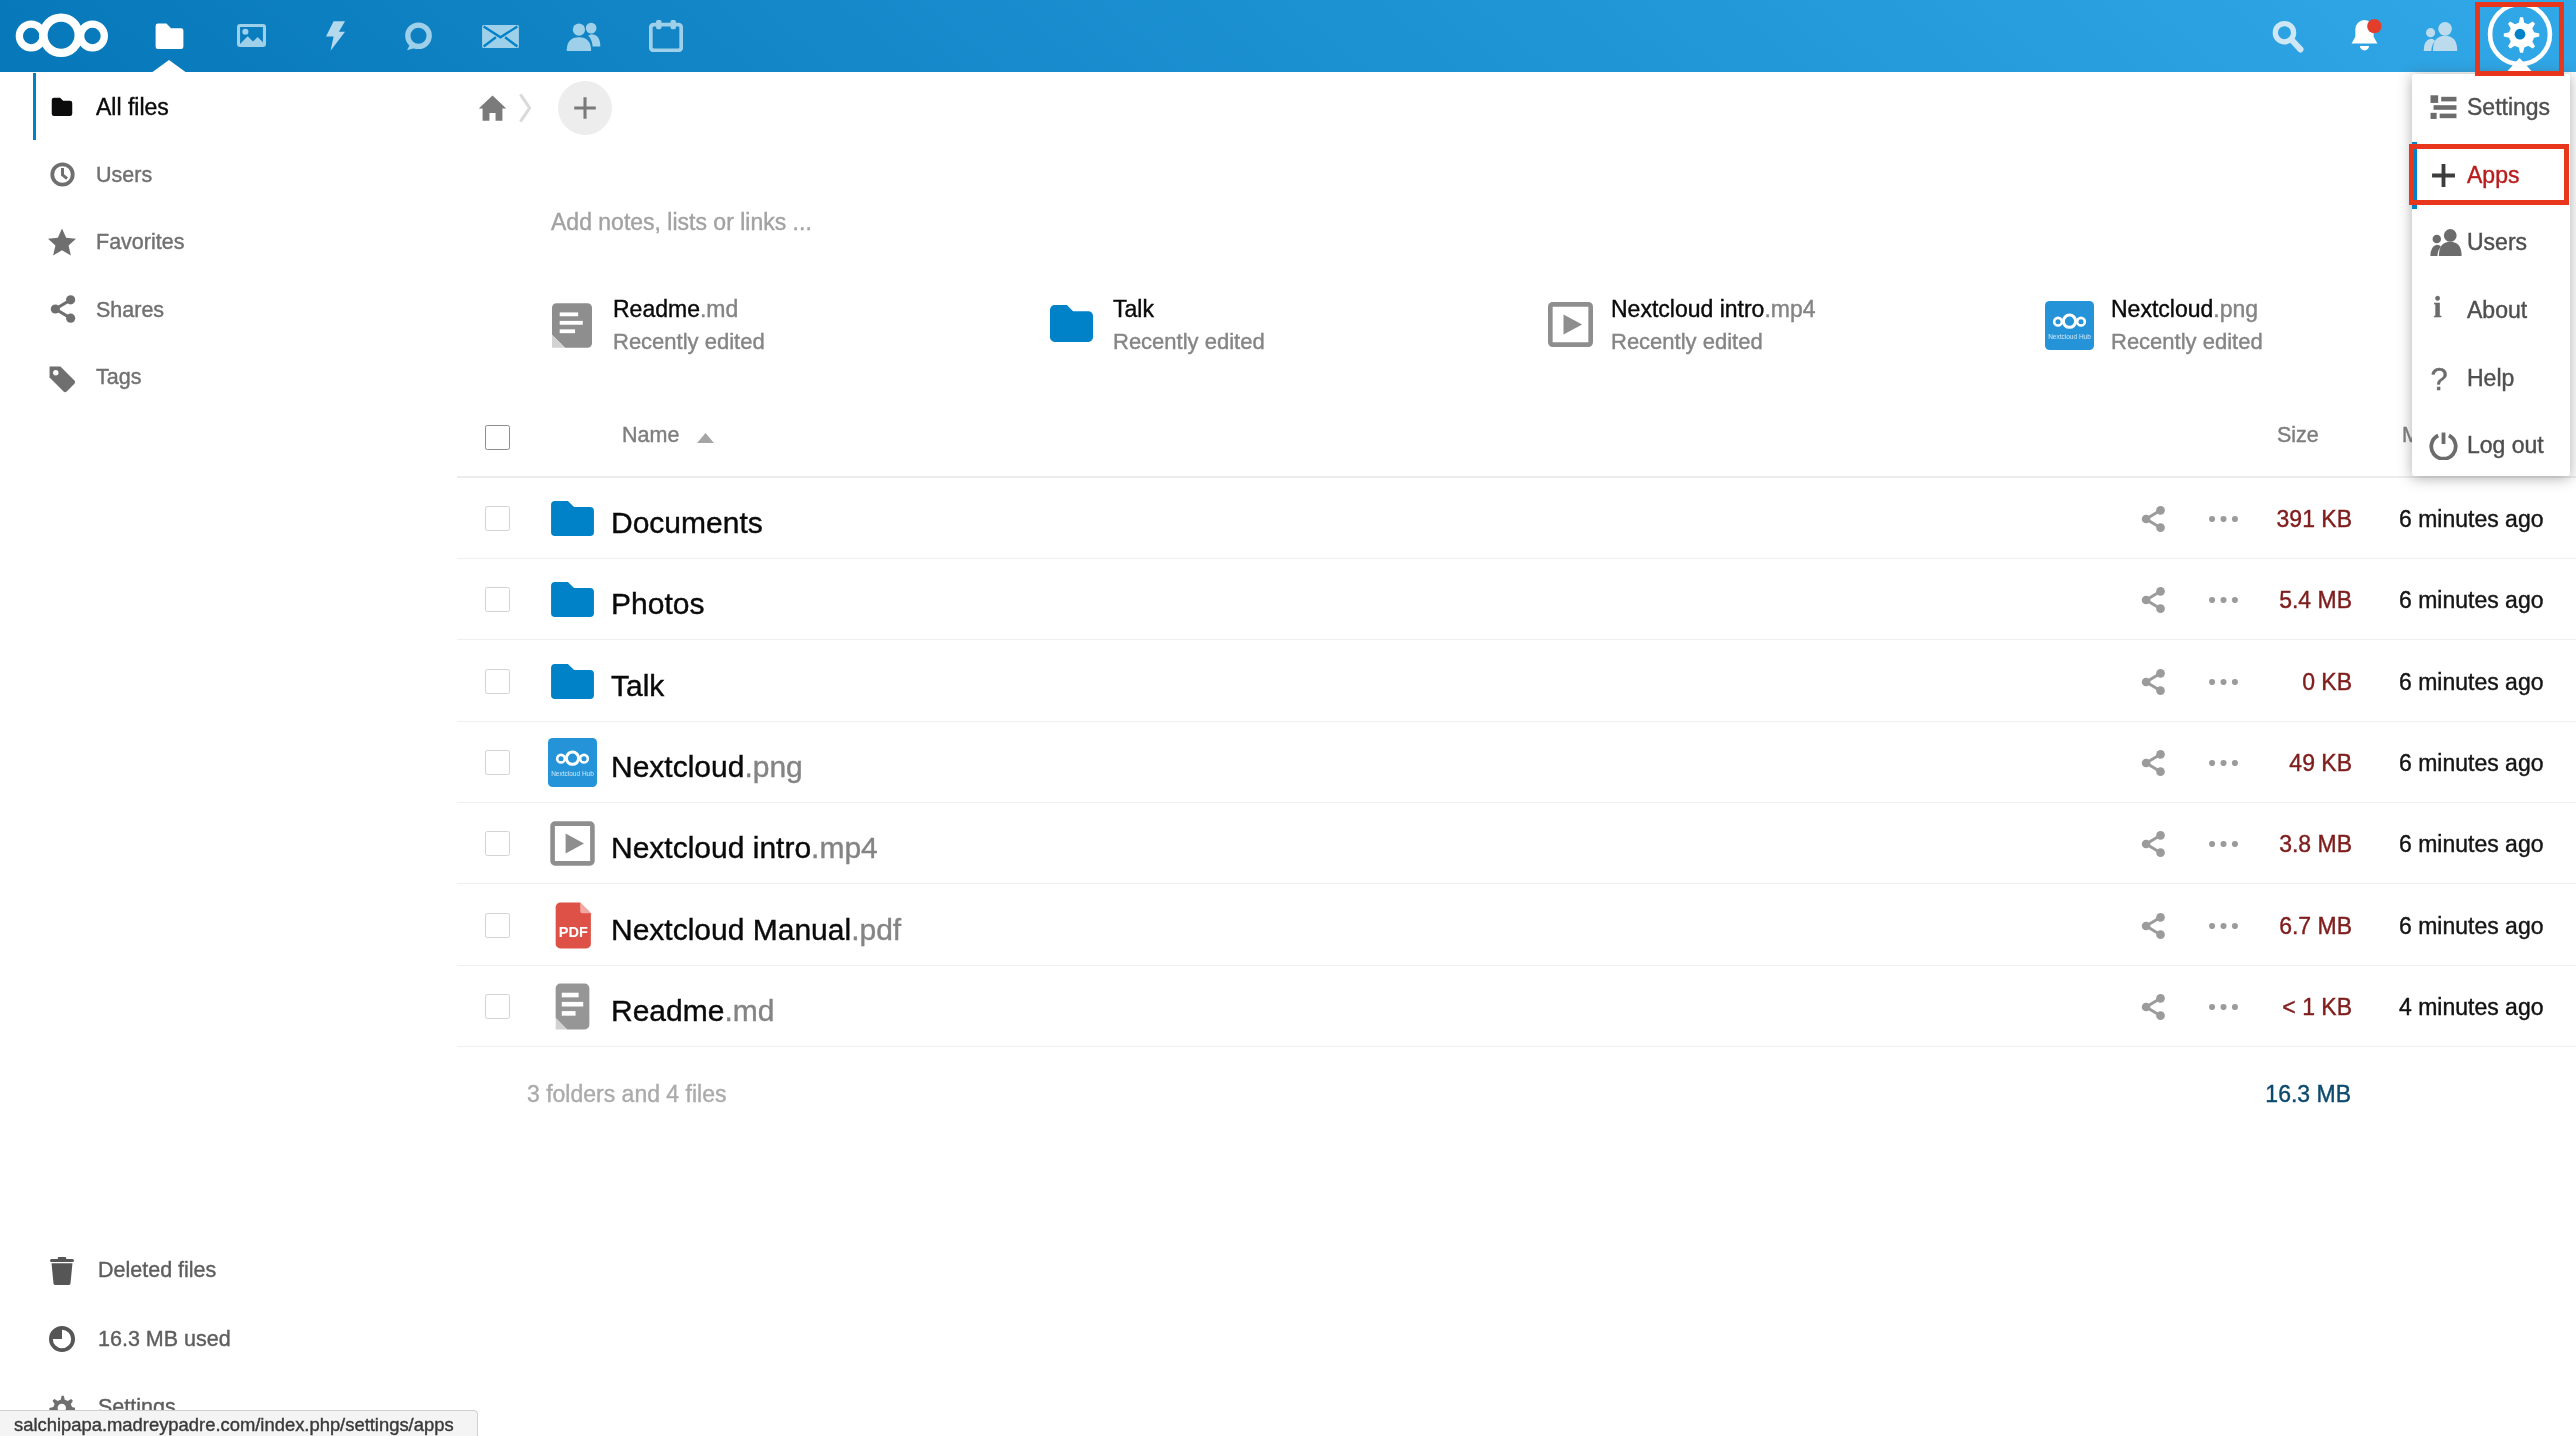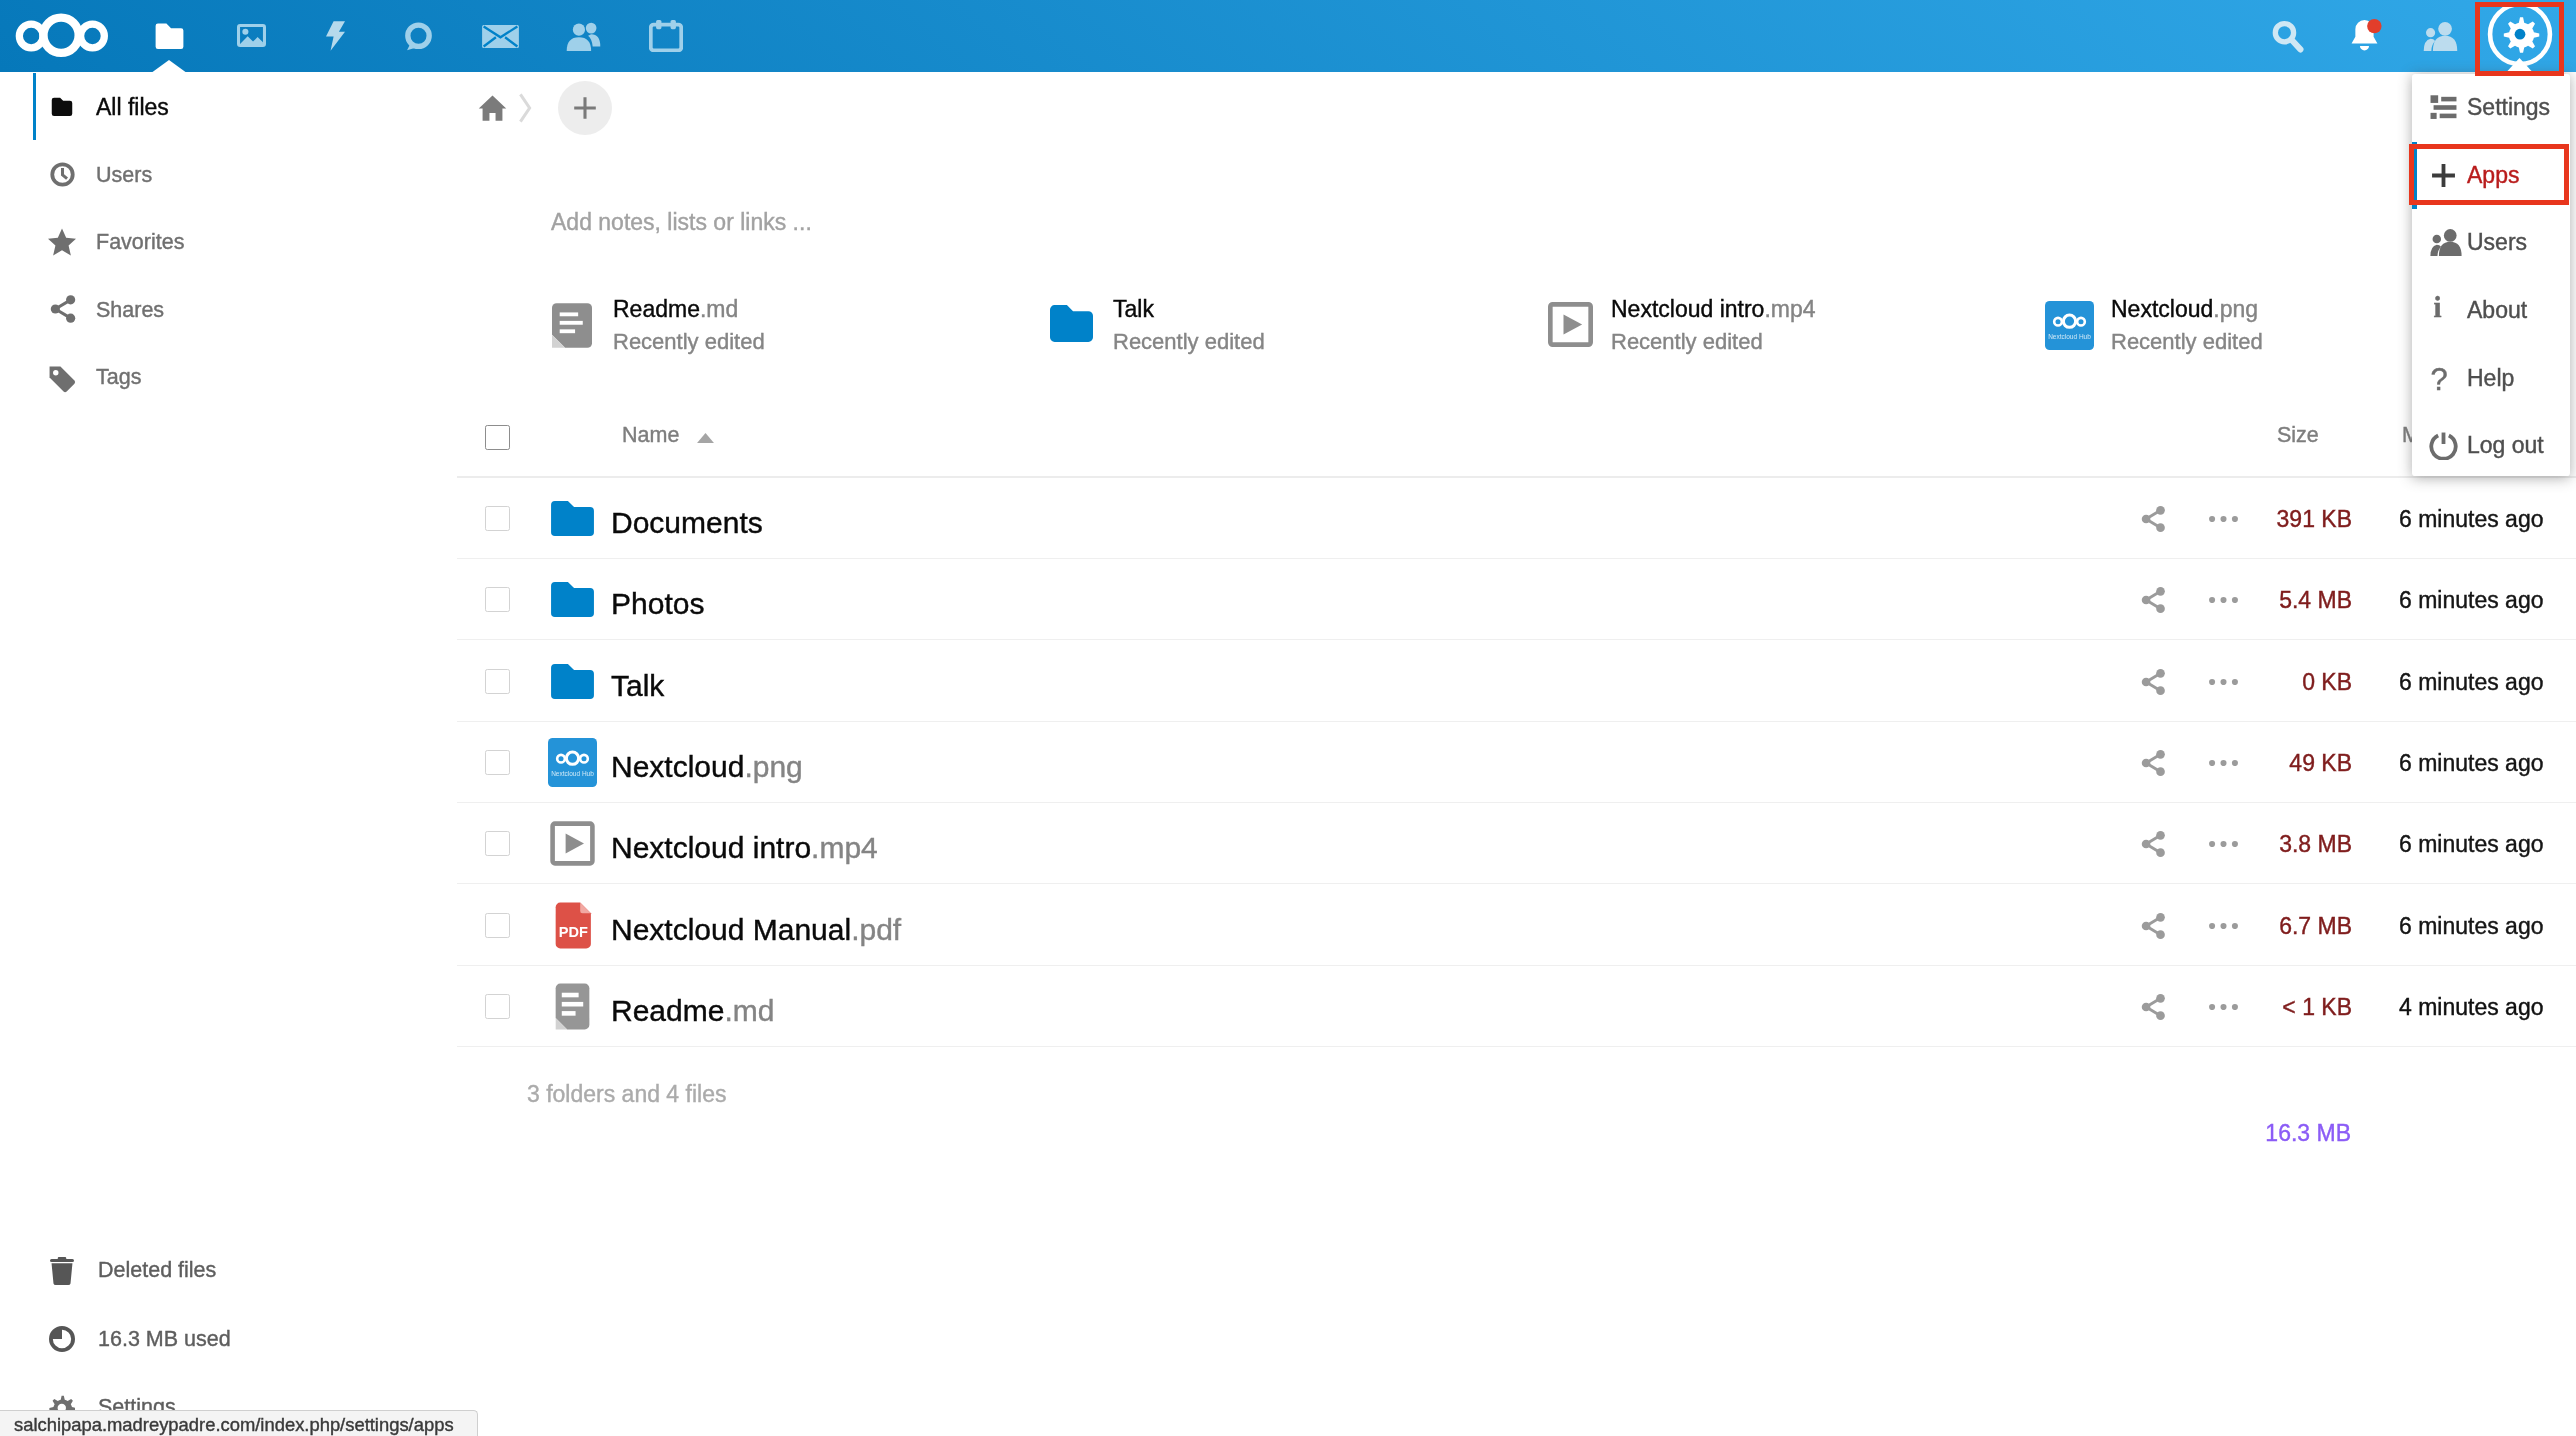--- a/index.html
+++ b/index.html
@@ -361,21 +361,21 @@
   <svg class="abs" style="left:1752px;top:38px" width="29" height="6.1" viewBox="0 0 38 8">
         <circle cx="4" cy="4" r="4" fill="#9b9b9b"></circle>
         <circle cx="19" cy="4" r="4" fill="#9b9b9b"></circle>
         <circle cx="34" cy="4" r="4" fill="#9b9b9b"></circle>
       </svg>
   <div class="fsize">&lt; 1 KB</div>
   <div class="fdate" style="color:#111;">4 minutes ago</div>
 </div>
 
 <div class="abs" style="left:527px;top:1081px;font-size:23px;color:#ababab;">3 folders and 4 files</div>
-<div class="abs" style="left:2197px;top:1081px;width:154px;text-align:right;font-size:23px;color:#8b5cf6;white-space:nowrap;margin-top:39px;">16.3 MB</div>
+<div class="abs" style="left:2197px;top:1081px;width:154px;text-align:right;font-size:23px;color:#0c4a6e;white-space:nowrap;">16.3 MB</div>
 
 <div class="abs" style="left:2412px;top:74px;width:158px;height:402px;background:#fff;border-radius:3.1px;box-shadow:0 1.5px 14px rgba(70,70,70,0.45);z-index:55;"></div>
 <div class="abs" style="z-index:56;left:0;top:0;">
   <div class="mitem" style="top:74px;">
     <svg class="mico" viewBox="0 0 38 38">
           <rect x="2" y="3" width="10" height="10" fill="#6c6c6c"></rect>
           <rect x="16" y="5" width="20" height="6" fill="#6c6c6c"></rect>
           <rect x="6" y="16" width="30" height="6" fill="#6c6c6c"></rect>
           <rect x="2" y="26" width="8" height="8" fill="#6c6c6c"></rect>
           <rect x="14" y="27" width="22" height="6" fill="#6c6c6c"></rect>

